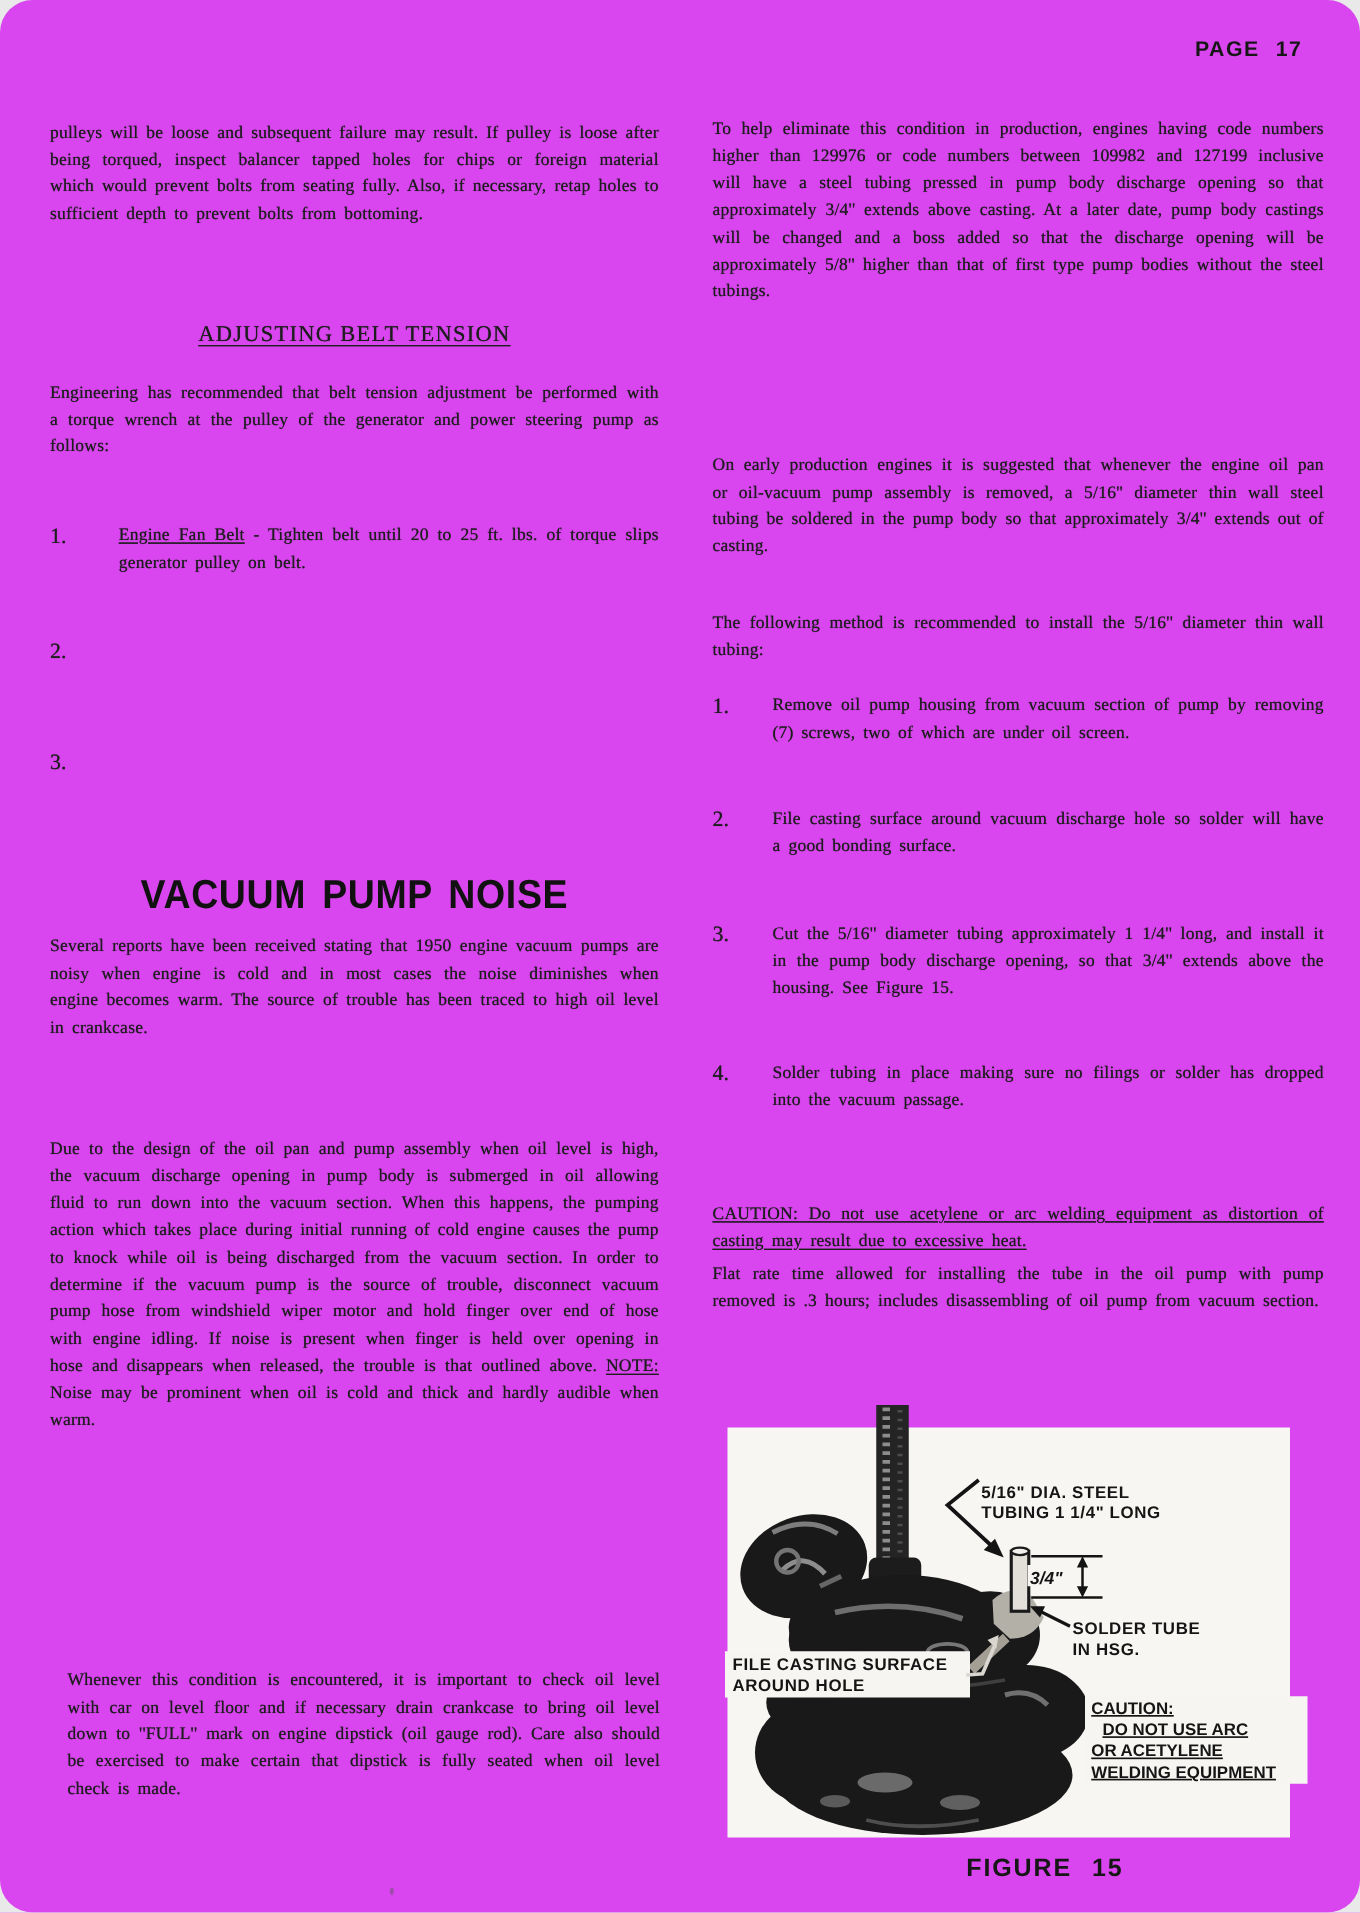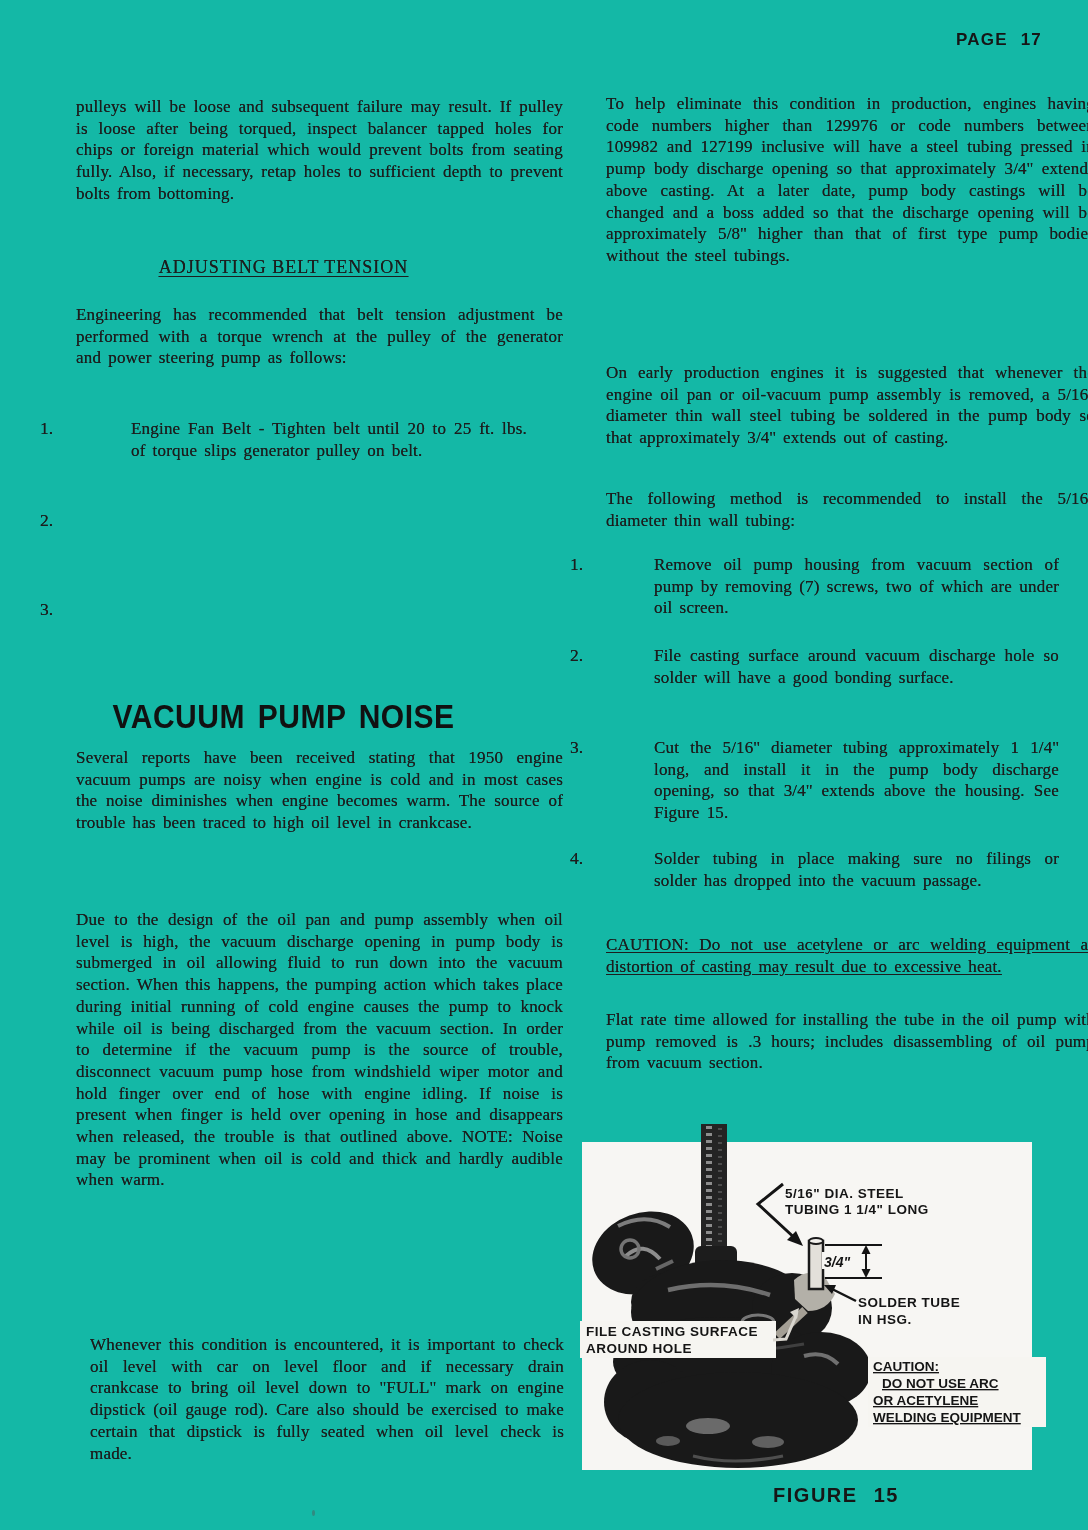--- a/index.html
+++ b/index.html
@@ -1,32 +1,32 @@
 <!DOCTYPE html>
 <html><head>
 <meta charset="utf-8">
 <style>
   html,body{margin:0;padding:0;background:#e9e9e9;}
   .page{
     position:relative;
     width:1088px;height:1530px;
-    background:#14b8a6;
+    background:#d946ef;
     overflow:hidden;
     font-family:"Liberation Serif","DejaVu Serif",serif;
     color:#1d1d1d;
+    border-radius:26px;
   }
   .blk{position:absolute;}
   .body-text{
-    font-size:17px;
+    font-size:14px;
     line-height:21.7px;
     text-align:justify;
     word-spacing:2.6px;
     letter-spacing:0.2px;
     text-shadow:0 0 0.6px rgba(25,25,25,0.85);
-    margin-left:36px;
   }
   .page-header{
     font-family:"Liberation Sans","DejaVu Sans",sans-serif;
     font-weight:bold;
     font-size:17px;
     letter-spacing:1.2px;
     word-spacing:7px;
     color:#161616;
   }
   .section-heading{
@@ -45,21 +45,21 @@
     word-spacing:4px;
     text-align:center;
     transform:scaleY(1.08);
     color:#111;
   }
   .list-row{display:flex;}
   .list-row .num{flex:none;text-shadow:0 0 0.6px rgba(25,25,25,0.85);font-size:17.5px;line-height:21.7px;}
   .left-num{width:55px;}
   .right-num{width:48px;}
   .itxt{flex:1;}
-  .ul{text-underline-offset:2px;}
+  .ul{text-decoration:underline;text-underline-offset:2px;}
   .underlined-block{text-decoration:underline;text-underline-offset:2px;}
   .fig-caption{
     font-family:"Liberation Sans","DejaVu Sans",sans-serif;
     font-weight:bold;
     font-size:20px;
     letter-spacing:1.5px;
     word-spacing:9px;
     text-align:center;
     color:#161616;
   }
@@ -117,21 +117,21 @@
   </div>
   <div class="blk list-row" style="left:570px;top:737px;width:489px;">
     <span class="num right-num">3.</span>
     <span class="itxt body-text">Cut the 5/16'' diameter tubing approximately 1 1/4'' long, and install it in the pump body discharge opening, so that 3/4'' extends above the housing.  See Figure 15.</span>
   </div>
   <div class="blk list-row" style="left:570px;top:848px;width:489px;">
     <span class="num right-num">4.</span>
     <span class="itxt body-text">Solder tubing in place making sure no filings or solder has dropped into the vacuum passage.</span>
   </div>
 
-  <div class="blk body-text underlined-block" style="left:570px;top:934px;width:489px;">CAUTION:  Do not use acetylene or arc welding equipment as distortion of casting may result due to excessive heat.</div>
+  <div class="blk body-text underlined-block" style="left:570px;top:961px;width:489px;">CAUTION:  Do not use acetylene or arc welding equipment as distortion of casting may result due to excessive heat.</div>
 
   <div class="blk body-text" style="left:570px;top:1009px;width:489px;">Flat rate time allowed for installing the tube in the oil pump with pump removed is .3 hours; includes disassembling of oil pump from vacuum section.</div>
 
   <div class="blk" style="left:568px;top:1120px;width:500px;height:362px;">
     <svg width="500" height="362" viewBox="0 0 500 362" xmlns="http://www.w3.org/2000/svg">
 
       <rect x="14" y="22" width="450" height="328" fill="#f7f6f3"></rect>
 
       <g>
         <rect x="133" y="4" width="26" height="150" fill="#242424"></rect>

